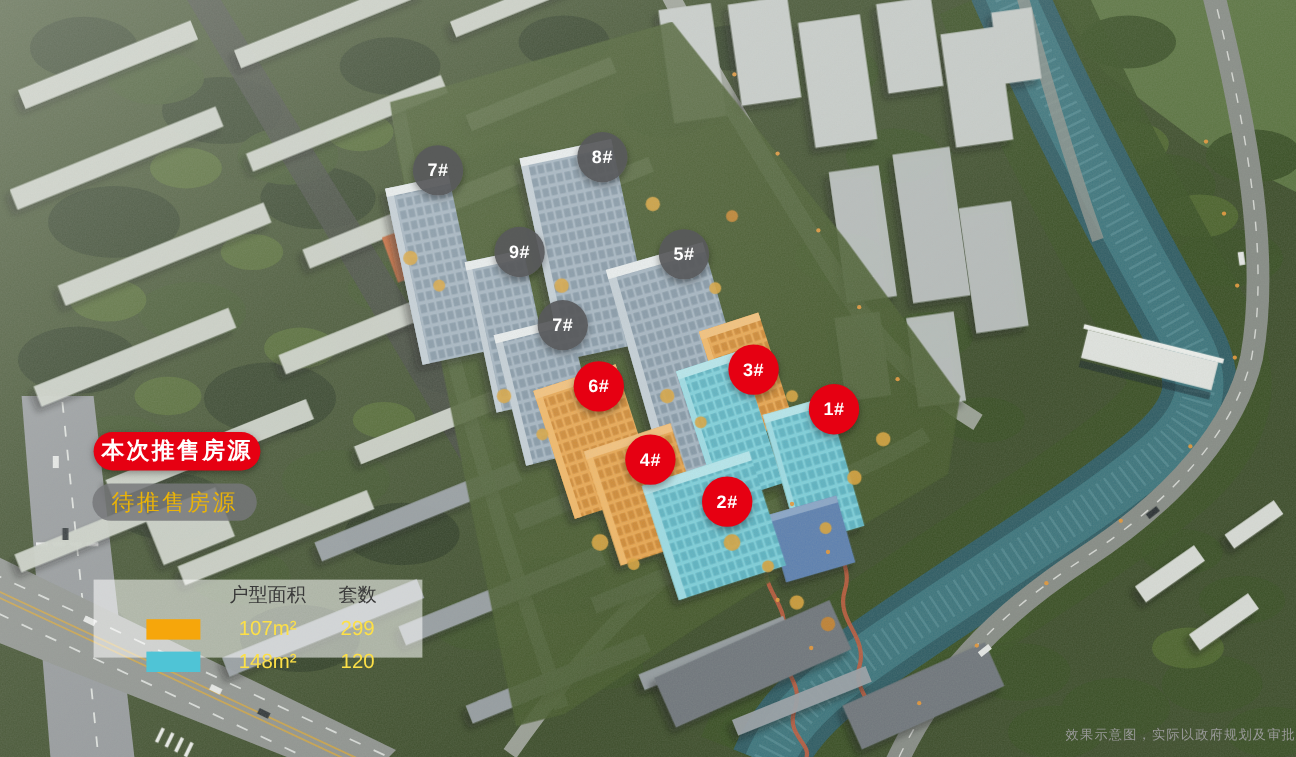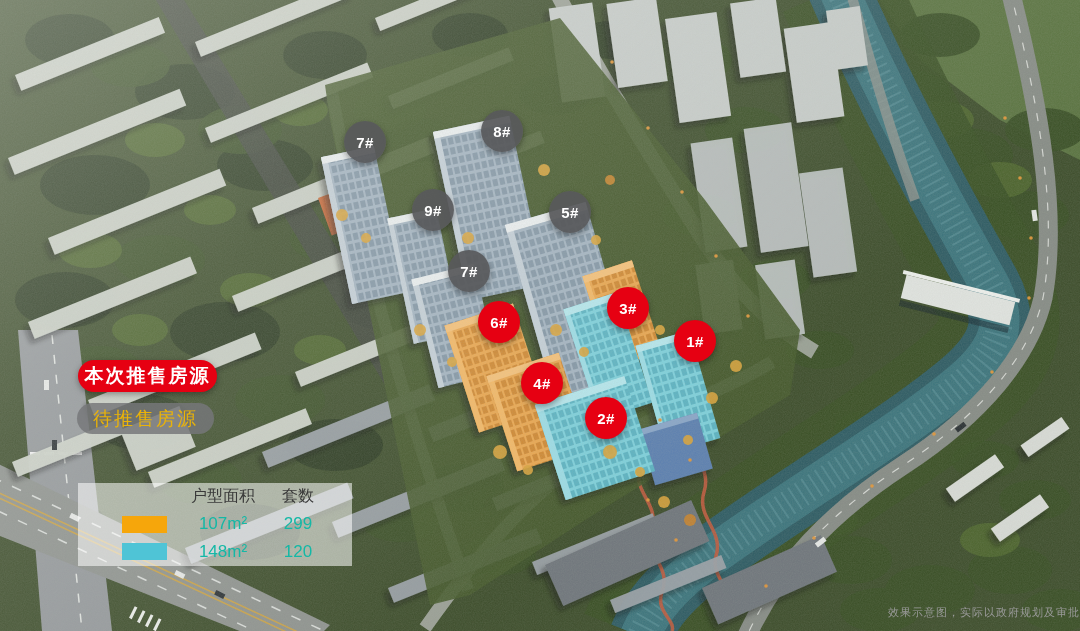--- a/index.html
+++ b/index.html
@@ -12,27 +12,27 @@
           box-shadow:0 3px 6px rgba(0,0,0,.35);}
   .marker.red{background:#e60012;}
   .marker.gray{background:rgba(88,89,91,.93);}
   .badge-red{position:absolute;left:78px;top:360px;width:139px;height:32px;
              background:#e60012;border-radius:16px;color:#fff;font-size:19px;font-weight:bold;
              display:flex;align-items:center;justify-content:center;letter-spacing:2px;
              box-shadow:0 2px 6px rgba(0,0,0,.35);white-space:nowrap;}
   .badge-gray{position:absolute;left:77px;top:403px;width:137px;height:31px;
               background:rgba(118,119,122,.84);border-radius:16px;color:#eab308;font-size:19px;
               display:flex;align-items:center;justify-content:center;letter-spacing:2px;white-space:nowrap;}
-  .unit-panel{position:absolute;left:78px;top:483px;width:274px;height:83px;
+  .unit-panel{position:absolute;left:78px;top:483px;width:274px;height:65px;
               background:rgba(255,255,255,.55);box-sizing:border-box;padding-right:40px;
               display:grid;grid-template-columns:100px 90px 60px;grid-auto-rows:27.6px;
               align-items:center;color:#2d2d2d;}
   .cell{text-align:center;white-space:nowrap;}
   .hdr{font-size:16px;color:#3a3a3a;}
-  .val{font-size:17px;color:#14b8a6;}
+  .val{font-size:17px;color:#fde047;}
   .swcell{display:flex;align-items:center;}
   .swatch{width:45px;height:17px;margin-left:44px;display:inline-block;}
   .swatch.orange{background:#f6a60b;}
   .swatch.cyan{background:#4fc4d6;}
   .disclaimer{position:absolute;left:888px;top:605px;font-size:11px;color:#9a9a9a;
               letter-spacing:1px;white-space:nowrap;}
 </style>
 </head>
 <body>
 

